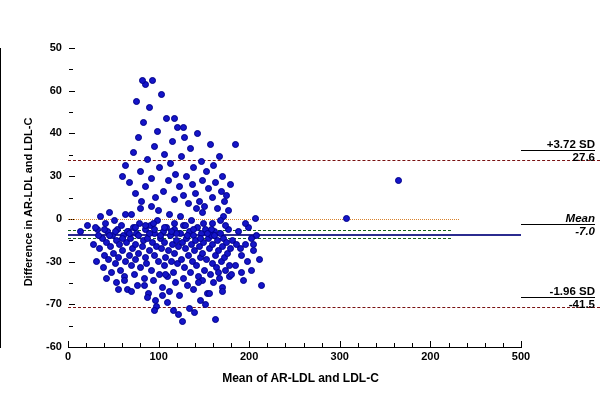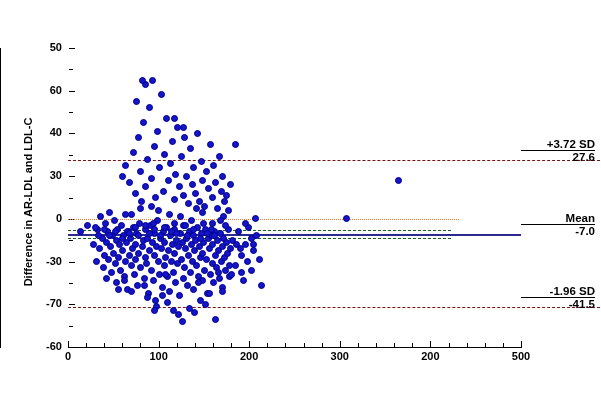--- a/index.html
+++ b/index.html
@@ -98,20 +98,21 @@
   }
 </style>
 </head>
 <body>
 
 <div id="stage">
 
   <div class="title">
   </div>
 
+  <div class="xtitle">Mean of AR-LDL and LDL-C</div>
   <div class="ytitle">Difference in AR-LDL and  LDL-C</div>
 
   <div class="axis-y"></div>
   <div class="axis-x"></div>
 
   <div id="ticks-layer">
       <div class="tick-y" style="top: 48px;"></div>
       <div class="lab-y" style="top: 41px;">50</div>
       <div class="tick-y" style="top: 90.7143px;"></div>
       <div class="lab-y" style="top: 83.7143px;">60</div>
@@ -469,17 +470,17 @@
       <div class="pt" style="left: 129.608px; top: 233.807px; background: rgb(20, 20, 200);"></div>
       <div class="pt" style="left: 122.36px; top: 238.079px; background: rgb(20, 20, 200);"></div>
       <div class="pt" style="left: 115.112px; top: 231.671px; background: rgb(20, 20, 200);"></div>
       <div class="pt" style="left: 109.676px; top: 235.943px; background: rgb(20, 20, 200);"></div>
       <div class="pt" style="left: 104.24px; top: 229.536px; background: rgb(20, 20, 200);"></div>
       <div class="pt" style="left: 98.804px; top: 235.943px; background: rgb(20, 20, 200);"></div>
       <div class="pt" style="left: 95.18px; top: 227.4px; background: rgb(20, 20, 200);"></div>
     </div>
   <div id="ann-layer">
       <div class="ann" style="right: 6px; width: 74px; top: 137.911px;"><span>+3.72 SD</span><span class="val">27.6</span></div>
-      <div class="ann" style="right: 6px; width: 74px; top: 211.807px;"><span>Mean</span><span class="val">-7.0</span></div>
+      <div class="ann" style="right: 6px; width: 74px; top: 211.807px; font-style: italic;"><span>Mean</span><span class="val">-7.0</span></div>
       <div class="ann" style="right: 6px; width: 74px; top: 285.489px;"><span>-1.96 SD</span><span class="val">-41.5</span></div>
     </div>
 
 </div>
 
 </body></html>

